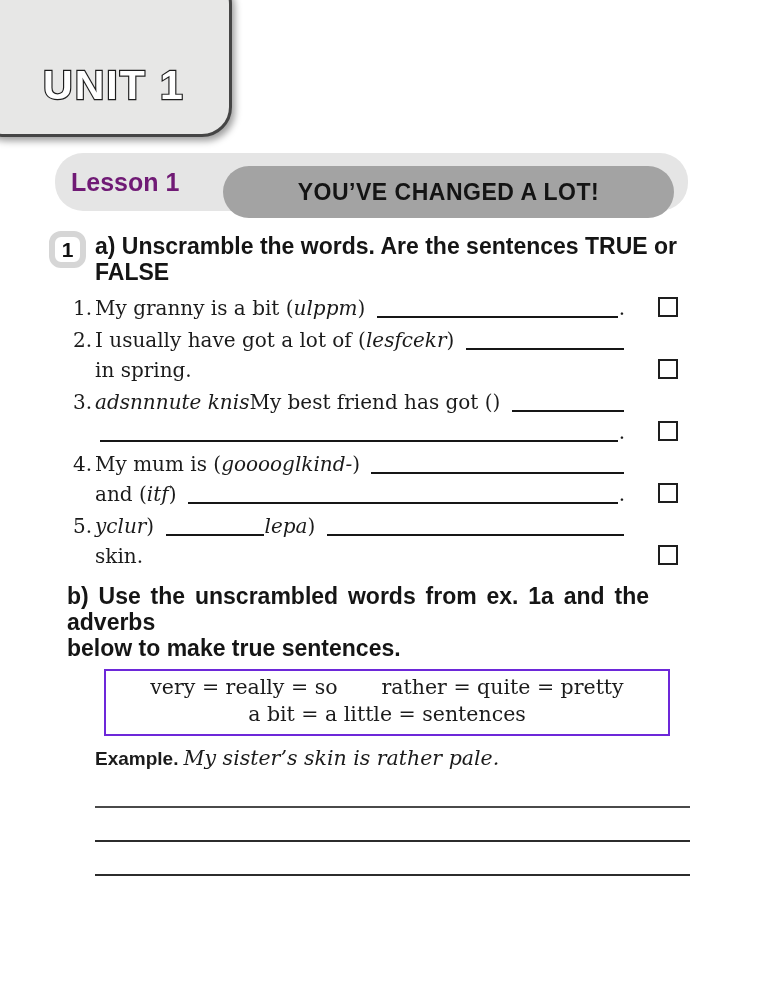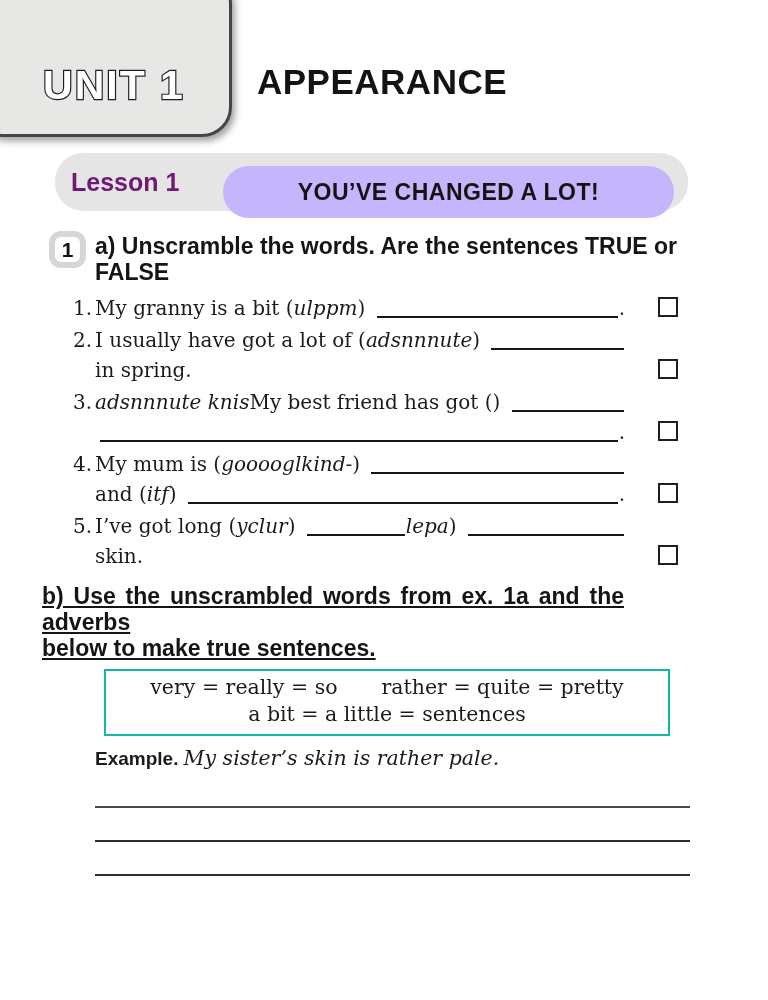--- a/index.html
+++ b/index.html
@@ -32,21 +32,21 @@
   .lesson-strip {
     position:relative; margin:16px 80px 0 55px; height:58px;
     background:#e5e5e5; border-radius:28px;
   }
   .lesson-label {
     position:absolute; left:16px; top:50%; transform:translateY(-50%);
     font-family:"Liberation Sans", sans-serif; font-weight:800; font-size:25px; color:#701a75;
   }
   .lesson-title-box {
     position:absolute; left:168px; right:14px; top:13px; height:52px;
-    background:#c4b5fd; border-radius:26px;
+    background:#a3a3a3; border-radius:26px;
     display:flex; align-items:center; justify-content:center;
   }
   .lesson-title {
     font-family:"Liberation Sans", sans-serif; font-weight:800;
     font-size:23px; letter-spacing:.5px; color:#141414;
   }
   
   .exercise-a { margin-top:20px; }
   .ex-head { display:flex; gap:9px; padding-left:49px; }
   .ex-num {
@@ -70,23 +70,23 @@
     flex:1 1 30px; min-width:20px; align-self:flex-end;
     border-bottom:2px solid #161616; height:12px; margin:0 1px 5px 5px;
   }
   .blank.fixed { flex:0 0 auto; }
   .checkbox {
     position:absolute; left:585px; width:20px; height:20px;
     border:2px solid #1e1e1e; background:#fff;
   }
   
   .exercise-b { margin-top:10px; }
-  .instr-b { margin-left:42px;text-decoration:underline; }
+  .instr-b { margin-left:67px; }
   .adverb-box {
-    margin:8px 0 0 104px; width:566px; border:2px solid #14b8a6;
+    margin:8px 0 0 104px; width:566px; border:2px solid #6d28d9;
     padding:3px 8px 6px; font-size:20.5px; color:#1b1b1b;
   }
   .adverb-row { display:flex; justify-content:center; gap:44px; line-height:27px; }
   .example { margin:10px 0 0 95px; }
   .example-label { font-family:"Liberation Sans", sans-serif; font-weight:700; font-size:19px; }
   .example-text { font-style:italic; font-size:20.5px; }
   
   .writing-lines { margin:4px 0 0 95px; width:595px; }
   .writing-line { height:34px; border-bottom:2px solid #2c2c2c; }
   .writing-line:first-child { border-bottom-color:#4a4a4a; }
@@ -100,21 +100,20 @@
 </style>
 </head>
 <body>
 
 <div class="page">
 
   <header class="header">
     <div class="unit-box">
       <span class="unit-label">UNIT 1</span>
     </div>
-    <div class="page-title">APPEARANCE</div>
   </header>
 
   <div class="lesson-strip">
     <span class="lesson-label">Lesson 1</span>
     <div class="lesson-title-box">
       <span class="lesson-title">YOU’VE CHANGED A LOT!</span>
     </div>
   </div>
 
   <section class="exercise-a">
@@ -136,21 +135,21 @@
               <span class="seg">.</span>
             </div>
           </div>
           <span class="checkbox" style="top: 4px;"></span>
         </div>
         <div class="item">
           <span class="item-num">2.</span>
           <div class="item-body">
             <div class="iline">
               <span class="seg">I usually have got a lot of (</span>
-              <span class="seg scramble">adsnnnute</span>
+              <span class="seg scramble">lesfcekr</span>
               <span class="seg">) </span>
               <span class="blank"></span>
             </div>
             <div class="iline">
               <span class="seg">in spring.</span>
             </div>
           </div>
           <span class="checkbox" style="top: 34px;"></span>
         </div>
         <div class="item">
@@ -185,21 +184,20 @@
               <span class="blank"></span>
               <span class="seg">.</span>
             </div>
           </div>
           <span class="checkbox" style="top: 34px;"></span>
         </div>
         <div class="item">
           <span class="item-num">5.</span>
           <div class="item-body">
             <div class="iline">
-              <span class="seg">I’ve got long (</span>
               <span class="seg scramble">yclur</span>
               <span class="seg">) </span>
               <span class="blank fixed" style="width: 98px;"></span>
               <span class="seg scramble">lepa</span>
               <span class="seg">) </span>
               <span class="blank"></span>
             </div>
             <div class="iline">
               <span class="seg">skin.</span>
             </div>

